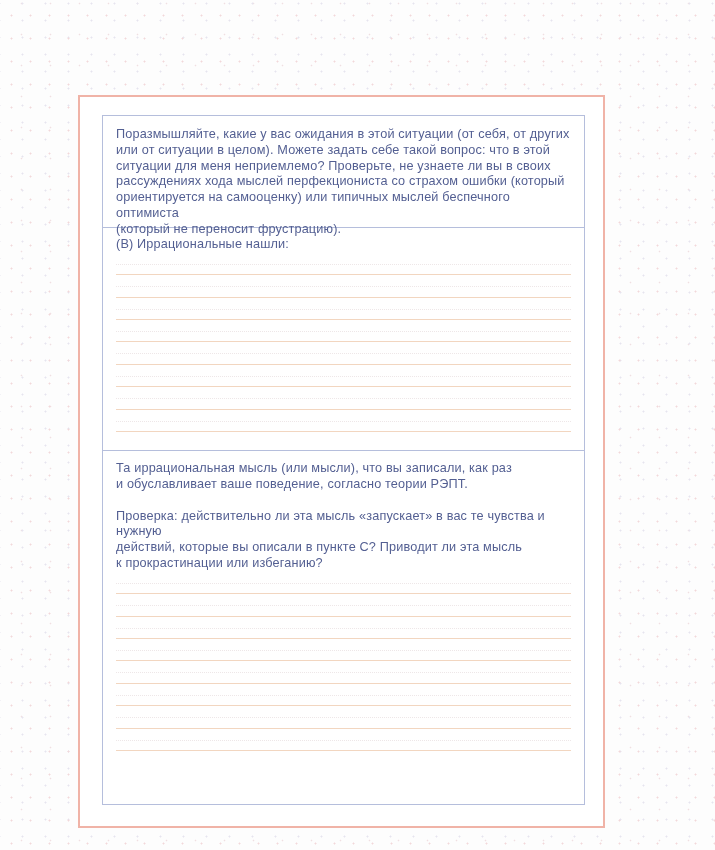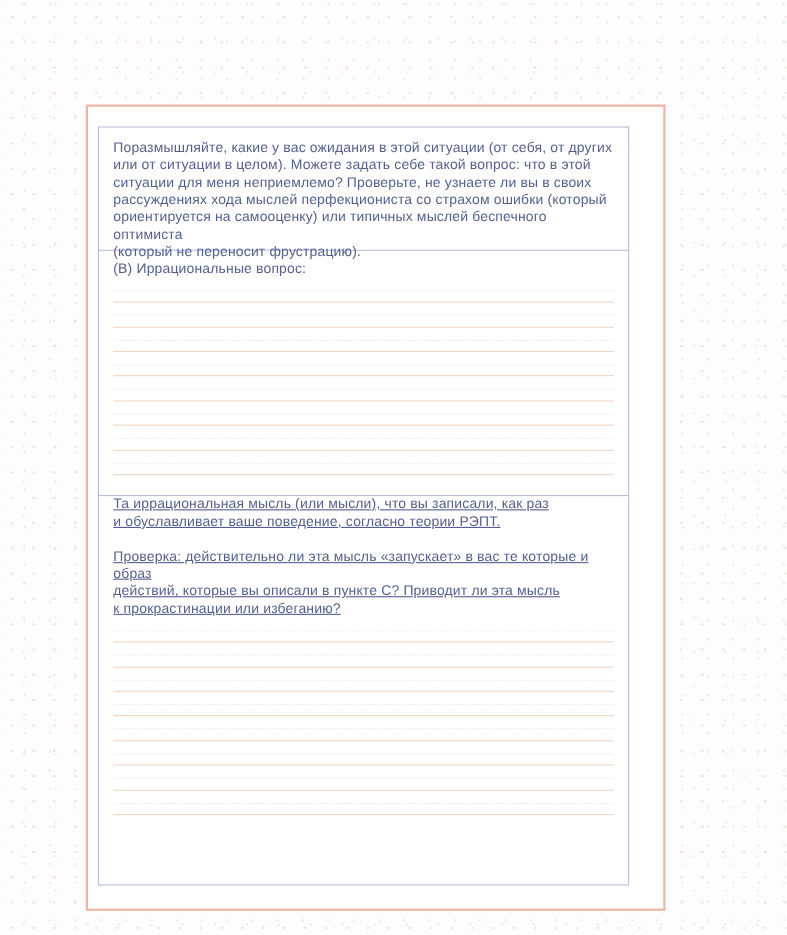--- a/index.html
+++ b/index.html
@@ -21,30 +21,30 @@
     background-position: 2px 4px, 11px 12px, 7px 19px;
     position:relative;
     overflow:hidden;
   }
   .frame{
     position:absolute; left:78px; top:95px; width:527px; height:733px;
     border:2px solid var(--frame-border);
     background:#ffffff;
   }
   .sheet{
-    position:absolute; left:9px; top:18px; width:483px; height:690px;
+    position:absolute; left:22px; top:18px; width:483px; height:690px;
     border:1px solid var(--box-border);
     background:#ffffff;
     color:var(--text);
     font-size:12.7px; line-height:15.8px; letter-spacing:0.15px;
   }
   .sec{padding:0 13px;}
   .sec1{height:111px; padding-top:11px;}
   .sec2{height:223px; border-top:1px solid var(--box-border); padding-top:9px;}
-  .sec3{height:354px; border-top:1px solid var(--box-border); padding-top:0;text-decoration:underline;}
+  .sec3{height:354px; border-top:1px solid var(--box-border); padding-top:10px;}
   .para{white-space:pre-line;}
   .rules{margin-top:0;}
   .rule-row{
     height:22.4px; position:relative;
     border-bottom:1px solid var(--ruled-line);
   }
   .rule-row::before{
     content:""; position:absolute; left:0; right:0; top:11px;
     border-top:1px dotted rgba(205,185,190,0.35);
   }
@@ -60,37 +60,37 @@
     <div class="sec sec1">
       <div class="para">Поразмышляйте, какие у вас ожидания в этой ситуации (от себя, от других
 или от ситуации в целом). Можете задать себе такой вопрос: что в этой
 ситуации для меня неприемлемо? Проверьте, не узнаете ли вы в своих
 рассуждениях хода мыслей перфекциониста со страхом ошибки (который
 ориентируется на самооценку) или типичных мыслей беспечного оптимиста
 (который не переносит фрустрацию).</div>
     </div>
 
     <div class="sec sec2">
-      <div class="para">(В) Иррациональные вопрос:</div>
+      <div class="para">(В) Иррациональные нашли:</div>
       <div class="rules">
         <div class="rule-row"></div>
       <div class="rule-row"></div>
           <div class="rule-row"></div>
           <div class="rule-row"></div>
           <div class="rule-row"></div>
           <div class="rule-row"></div>
           <div class="rule-row"></div>
           <div class="rule-row"></div>
         </div>
     </div>
 
     <div class="sec sec3">
       <div class="para">Та иррациональная мысль (или мысли), что вы записали, как раз
 и обуславливает ваше поведение, согласно теории РЭПТ.</div>
-      <div class="para check-question">Проверка: действительно ли эта мысль «запускает» в вас те которые и образ
+      <div class="para check-question">Проверка: действительно ли эта мысль «запускает» в вас те чувства и нужную
 действий, которые вы описали в пункте С? Приводит ли эта мысль
 к прокрастинации или избеганию?</div>
       <div class="rules">
         <div class="rule-row"></div>
       <div class="rule-row"></div>
           <div class="rule-row"></div>
           <div class="rule-row"></div>
           <div class="rule-row"></div>
           <div class="rule-row"></div>
           <div class="rule-row"></div>

